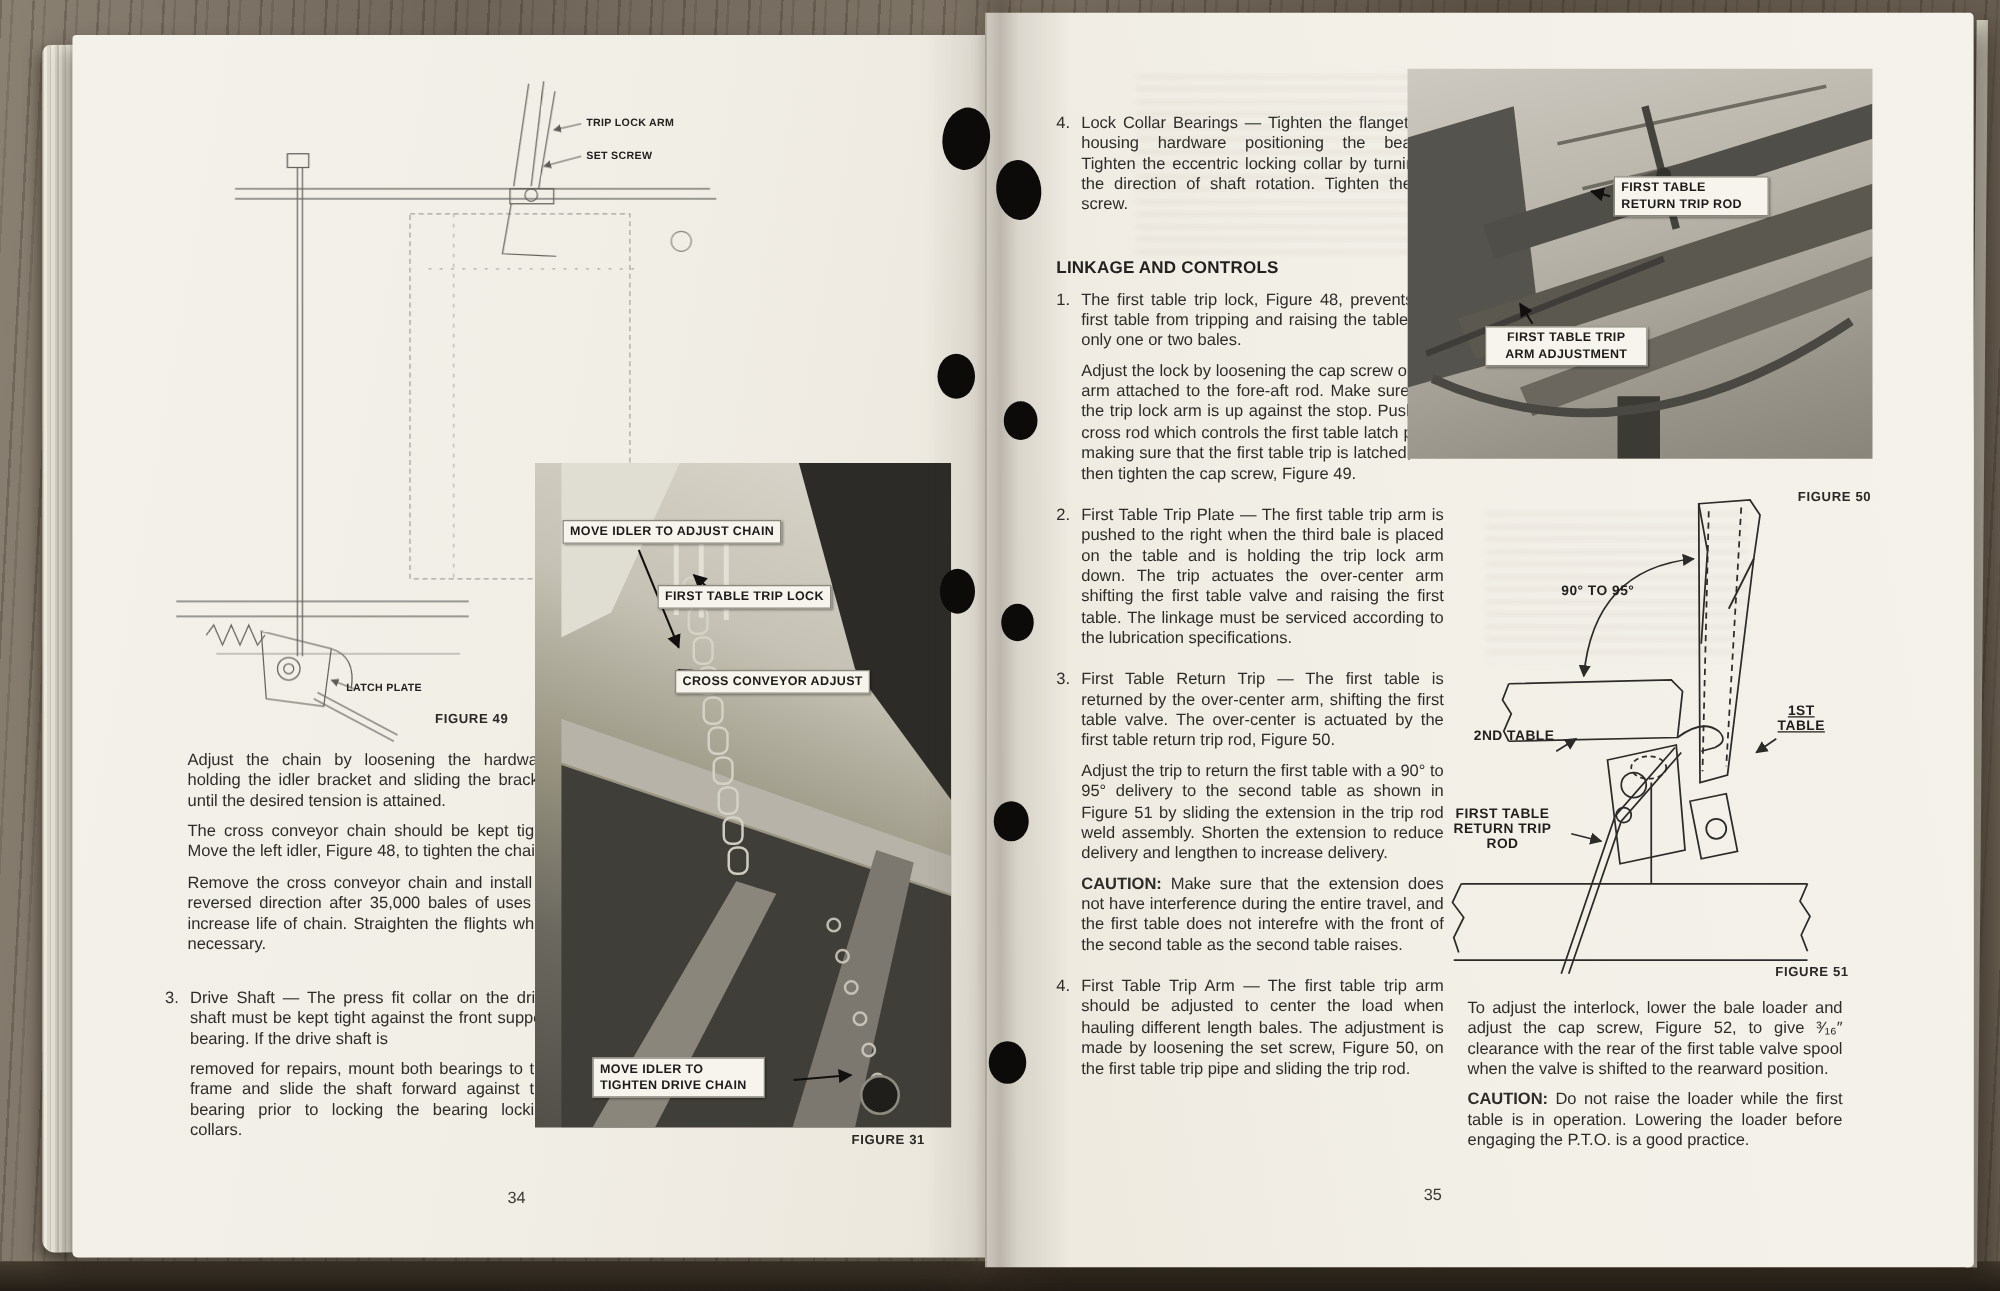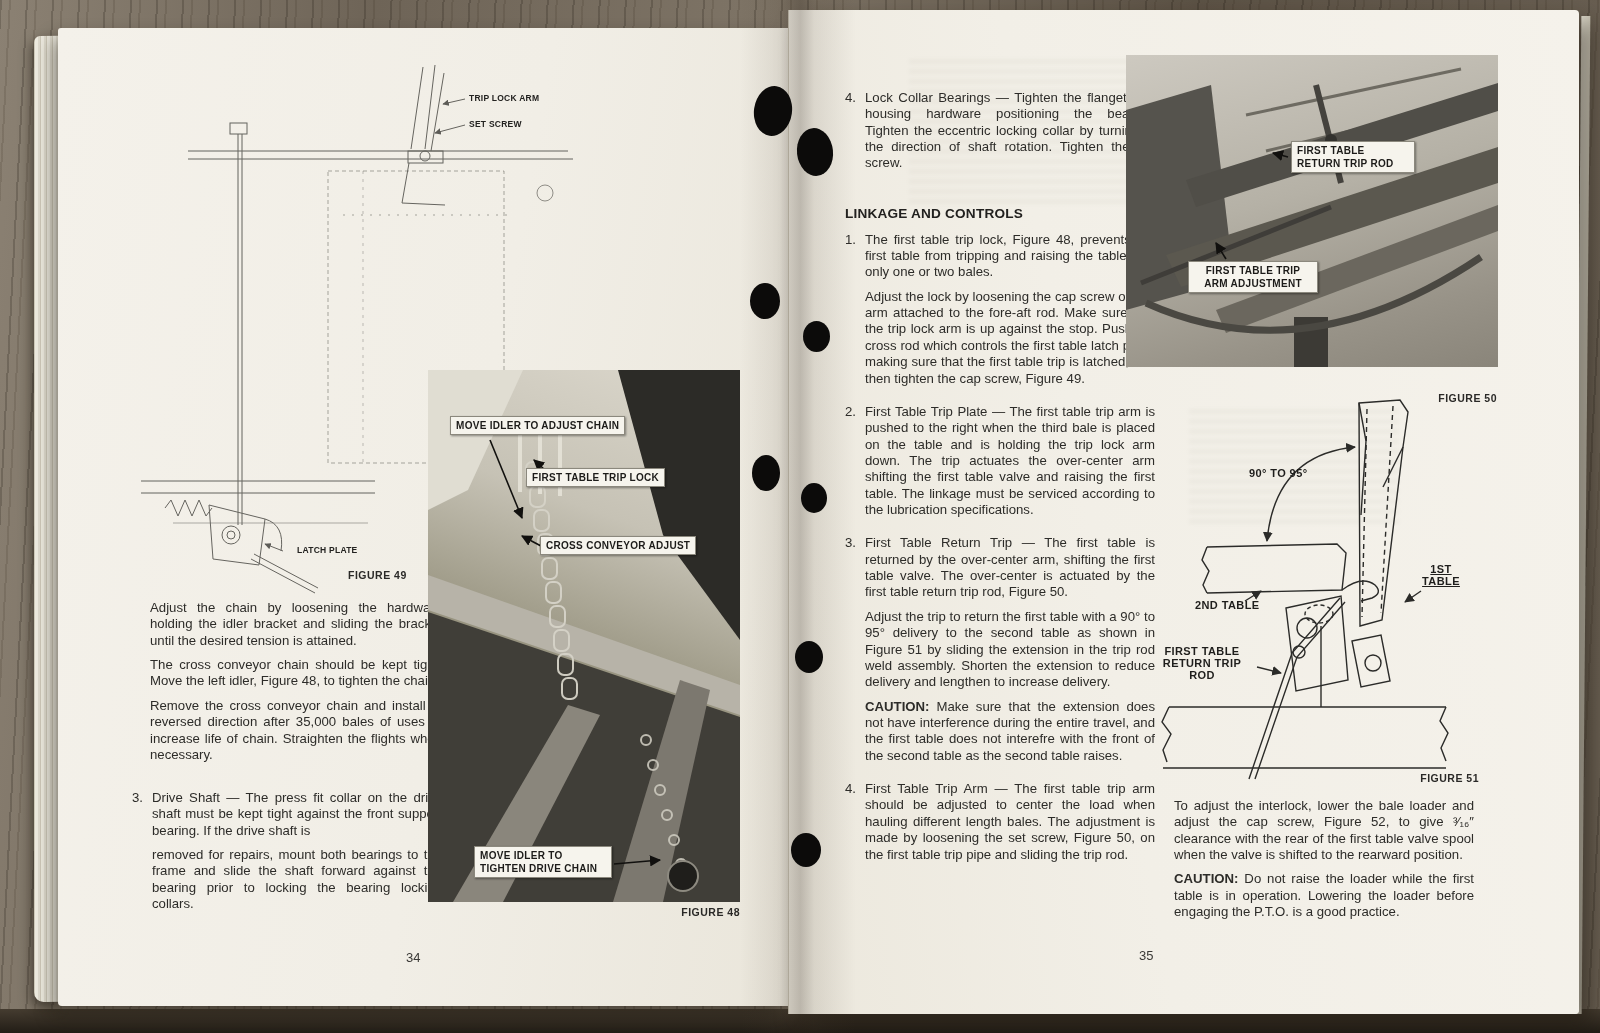--- a/index.html
+++ b/index.html
@@ -62,21 +62,21 @@
   .fig-label-lg{position:absolute;font-size:11px;font-weight:bold;color:#1f1e1c;letter-spacing:.4px;}
   .chip{
     position:absolute;background:#f6f4ed;border:1px solid #8b887d;color:#1c1b19;
     font-weight:bold;font-size:10px;line-height:1.3;padding:2px 5px;letter-spacing:.3px;
     box-shadow:1px 1px 2px rgba(0,0,0,.4);
   }
   .fig-caption{position:absolute;font-size:10.5px;font-weight:bold;color:#2a2927;letter-spacing:.5px;}
   .pageno{position:absolute;font-size:13px;color:#3a3936;}
   .fig{position:absolute;}
   .photo{overflow:hidden;}
-  .photo48{background:linear-gradient(200deg,#dcd8cd 0%,#c6c2b5 30%,#97937f 55%,#6b685f 75%,#514f48 100%);}
+  .photo48{background:linear-gradient(200deg,#dcd8cd 0%,#c6c2b5 30%,#97937f 55%,#6b685f 75%,#514f48 100%);padding-left:21px;}
   .photo50{background:linear-gradient(165deg,#cdc9c0 0%,#b5b1a6 45%,#989388 80%,#8a857a 100%);}
   svg{display:block;}
 </style>
 </head>
 <body>
 
 <div class="wood"></div>
 <div class="stack-left"></div>
 <div class="edge-right"></div>
 
@@ -115,21 +115,21 @@
         <path d="M152,466 q20,6 16,32"></path>
         <path d="M138,506 L202,540"></path>
           <path d="M141,501 L205,535"></path>
         <path d="M352,46 L330,51" marker-end="url(#a49)"></path>
         <path d="M352,72 L322,80" marker-end="url(#a49)"></path>
         <path d="M170,498 L152,491" marker-end="url(#a49)"></path>
       </g>
     </svg>
     <span class="fig-label" style="left:356px;top:40px;">TRIP LOCK ARM</span>
     <span class="fig-label" style="left:356px;top:66px;">SET SCREW</span>
-    <span class="fig-label" style="left:184px;top:492px;">LATCH PLATE</span>
+    <span class="fig-label" style="left:164px;top:492px;">LATCH PLATE</span>
     <span class="fig-caption" style="left:235px;top:516px;">FIGURE 49</span>
   </div>
 
   <div class="abs body-text" style="left:92px;top:572px;width:292px;">
     <p class="para">Adjust the chain by loosening the hardware holding the idler bracket and sliding the bracket until the desired tension is attained.</p>
     <p class="para">The cross conveyor chain should be kept tight. Move the left idler, Figure 48, to tighten the chain.</p>
     <p class="para">Remove the cross conveyor chain and install in reversed direction after 35,000 bales of uses to increase life of chain. Straighten the flights when necessary.</p>
   </div>
 
   <div class="abs body-text" style="left:74px;top:762px;width:310px;">
@@ -186,21 +186,21 @@
         <path d="M128,110 L106,90" marker-end="url(#a48)"></path>
         <path d="M113,176 L94,166" marker-end="url(#a48)"></path>
         <path d="M186,494 L232,490" marker-end="url(#a48)"></path>
       </g>
     </svg>
     <span class="chip" style="left:22px;top:46px;">MOVE IDLER TO ADJUST CHAIN</span>
     <span class="chip" style="left:98px;top:98px;">FIRST TABLE TRIP LOCK</span>
     <span class="chip" style="left:112px;top:166px;">CROSS CONVEYOR ADJUST</span>
     <span class="chip" style="left:46px;top:476px;width:126px;">MOVE IDLER TO TIGHTEN DRIVE CHAIN</span>
   </div>
-  <span class="fig-caption" style="left:540px;top:878px;width:142px;text-align:right;">FIGURE 48</span>
+  <span class="fig-caption" style="left:540px;top:878px;width:142px;text-align:right;">FIGURE 31</span>
 
   <span class="pageno" style="left:348px;top:922px;">34</span>
 </div>
 
 <div class="page page-right">
 
   <div class="ghost" style="left:120px;top:50px;width:230px;height:150px;"></div>
   <div class="ghost" style="left:400px;top:400px;width:210px;height:120px;"></div>
 
   <div class="abs body-text" style="left:56px;top:80px;width:310px;">
@@ -305,21 +305,21 @@
         <path d="M20,312 H297"></path>
         <path d="M14,373 H297"></path>
         <path d="M20,312 l-7,15 l9,12 l-8,16 l4,12"></path>
         <path d="M297,312 l-6,14 l8,12 l-7,15 l5,13"></path>
         <path d="M96,206 L112,196" marker-end="url(#a51)"></path>
         <path d="M272,196 L256,207" marker-end="url(#a51)"></path>
         <path d="M108,272 L132,278" marker-end="url(#a51)"></path>
       </g>
     </svg>
     <span class="fig-label-lg" style="left:100px;top:72px;white-space:nowrap;">90° TO 95°</span>
-    <span class="fig-label-lg" style="left:30px;top:204px;white-space:nowrap;margin-left:16px;">2ND TABLE</span>
+    <span class="fig-label-lg" style="left:30px;top:188px;white-space:nowrap;">2ND TABLE</span>
     <span class="fig-label-lg" style="left:262px;top:168px;width:60px;text-align:center;text-decoration:underline;">1ST TABLE</span>
     <span class="fig-label-lg" style="left:0px;top:250px;width:106px;text-align:center;">FIRST TABLE RETURN TRIP ROD</span>
   </div>
   <span class="fig-caption" style="left:560px;top:762px;width:130px;text-align:right;">FIGURE 51</span>
 
   <div class="abs body-text" style="left:385px;top:788px;width:300px;">
     <p class="para">To adjust the interlock, lower the bale loader and adjust the cap screw, Figure 52, to give ³⁄₁₆″ clearance with the rear of the first table valve spool when the valve is shifted to the rearward position.</p>
     <p class="para"><b>CAUTION:</b> <span>Do not raise the loader while the first table is in operation. Lowering the loader before engaging the P.T.O. is a good practice.</span></p>
   </div>
 

